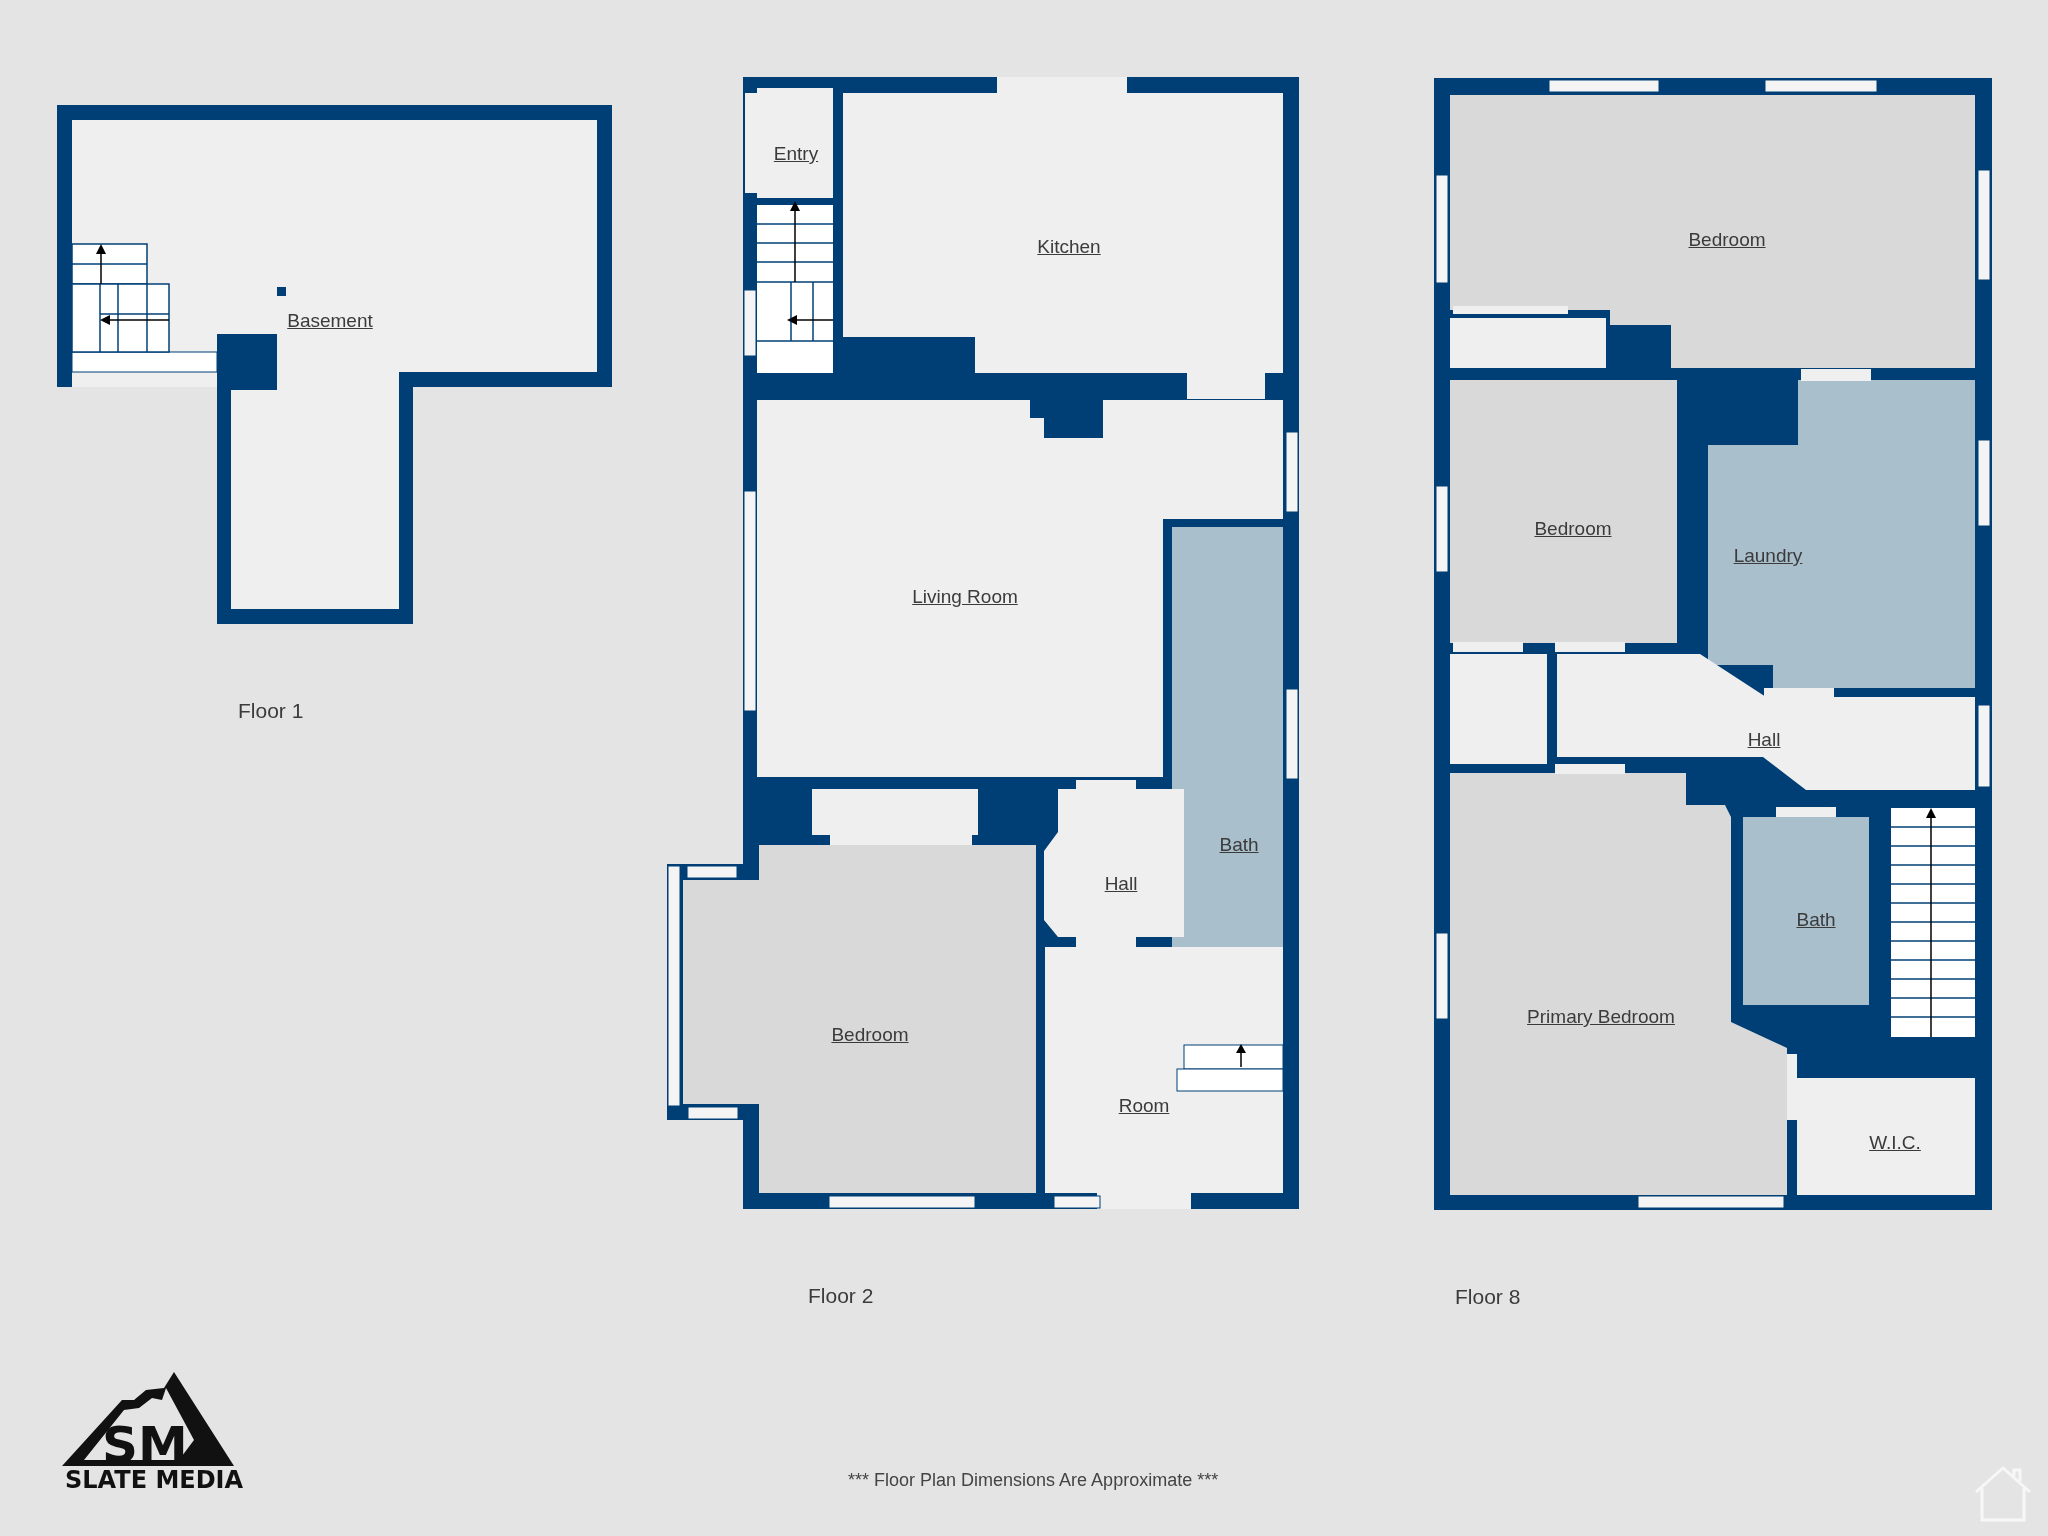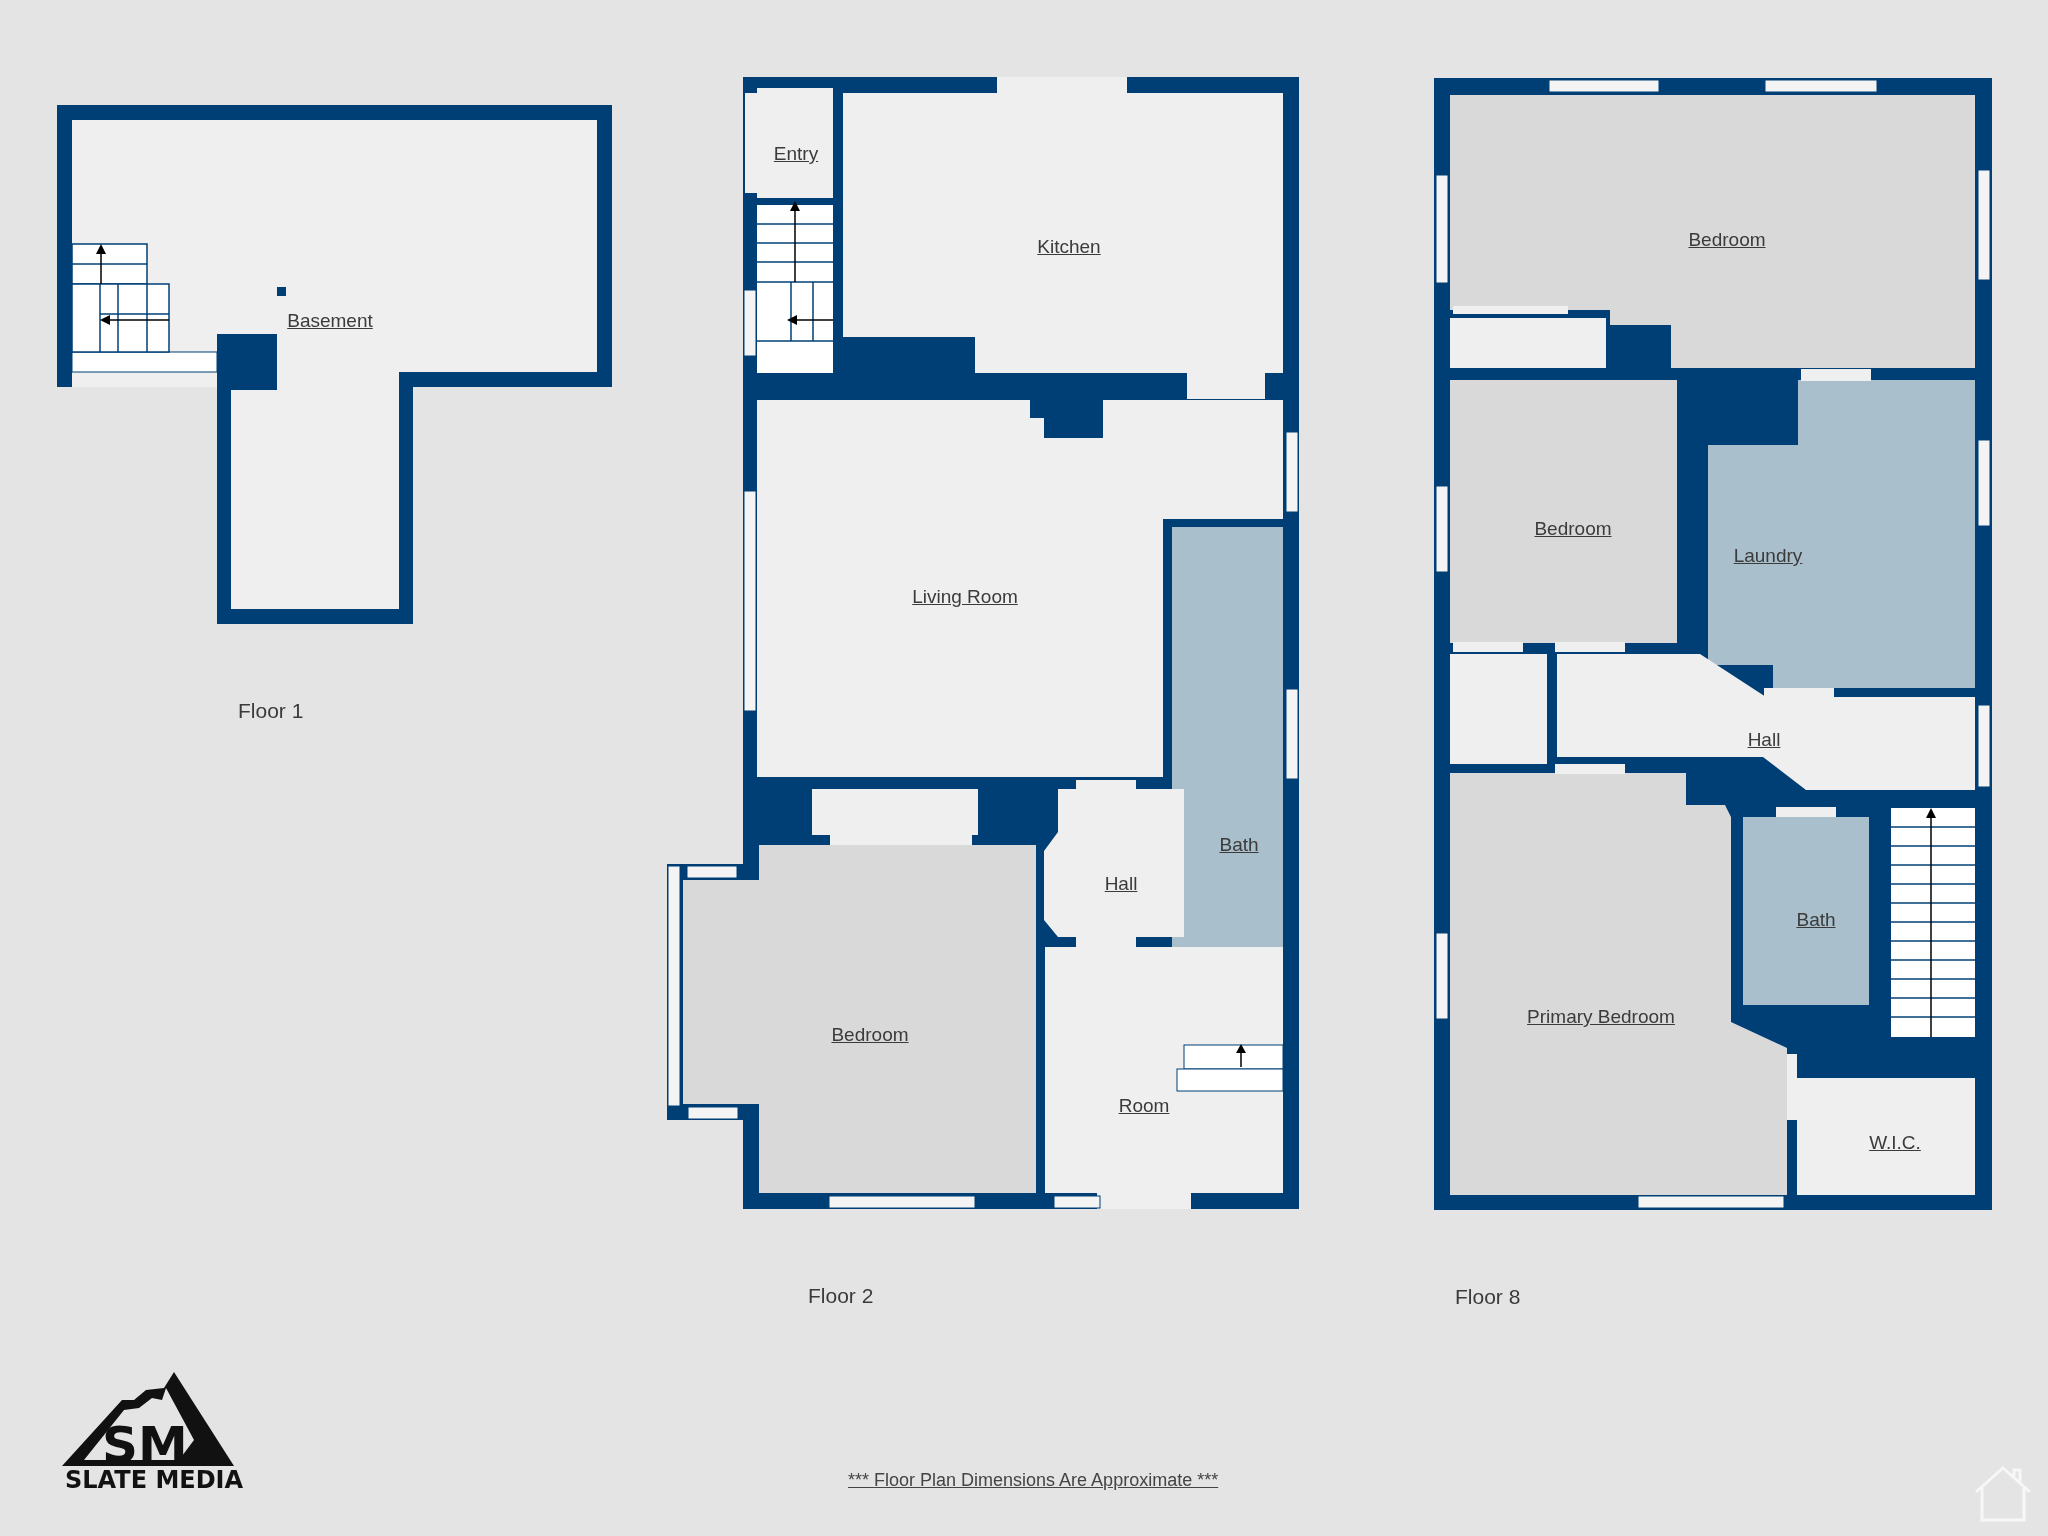--- a/index.html
+++ b/index.html
@@ -1,21 +1,21 @@
 <!DOCTYPE html>
 <html><head>
 <meta charset="utf-8">
 <style>
   html,body{margin:0;padding:0;}
   body{width:2048px;height:1536px;background:#e4e4e4;position:relative;overflow:hidden;font-family:"Liberation Sans","DejaVu Sans",sans-serif;color:#3a3a3a;}
   .floor{position:absolute;}
   .floor svg{position:absolute;left:0;top:0;}
   .lbl{position:absolute;font-size:19px;color:#3b3b3b;white-space:nowrap;transform:translate(-50%,-50%);text-decoration:underline;}
   .floor-label{position:absolute;font-size:21px;color:#3b3b3b;}
-  .disclaimer{position:absolute;left:848px;top:1470px;font-size:18px;color:#444;text-decoration:underline;}
+  .disclaimer{position:absolute;left:848px;top:1470px;font-size:18px;color:#444;}
   .logo{position:absolute;left:44px;top:1370px;width:210px;height:125px;}
   .logo-text{position:absolute;left:0;top:96px;font-size:24px;font-weight:bold;letter-spacing:0px;color:#111;font-family:"DejaVu Sans",sans-serif;margin-left:21px;}
   .wm{position:absolute;left:1972px;top:1462px;width:62px;height:62px;}
 </style>
 </head>
 <body>
 
 <div class="floor" style="left:0;top:0;width:640px;height:640px;">
   <svg width="640" height="640">
     <path d="M57 105 H612 V387 H413 V624 H217 V387 H57 Z" fill="#003f75"></path>

